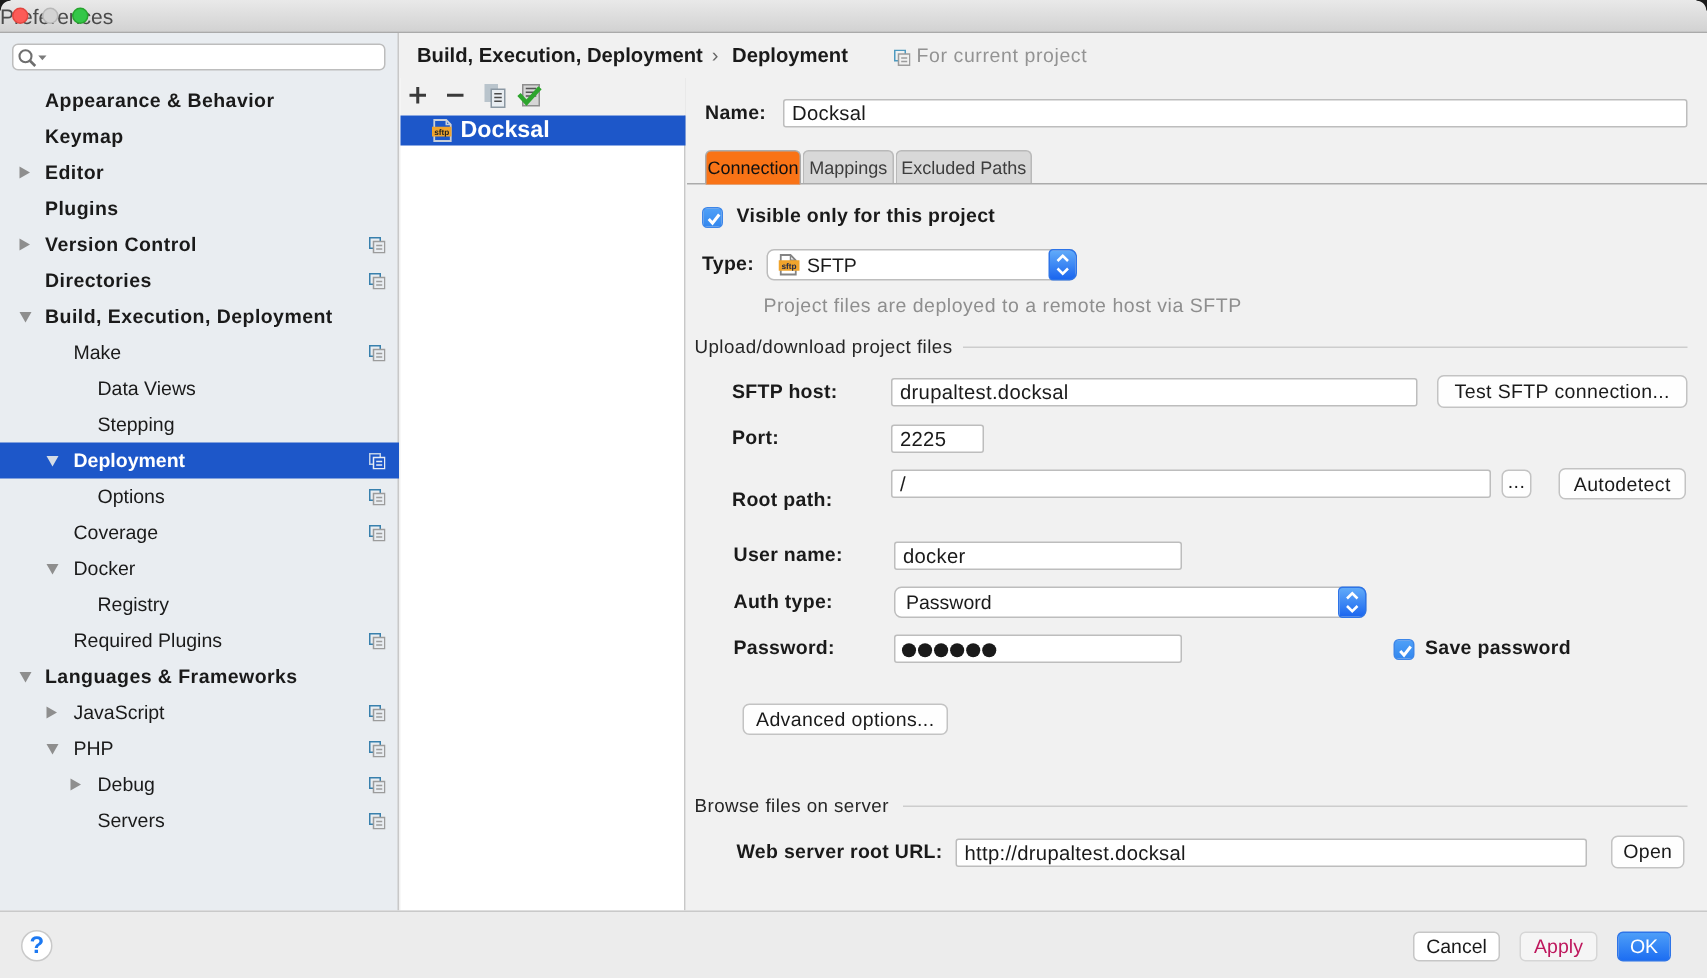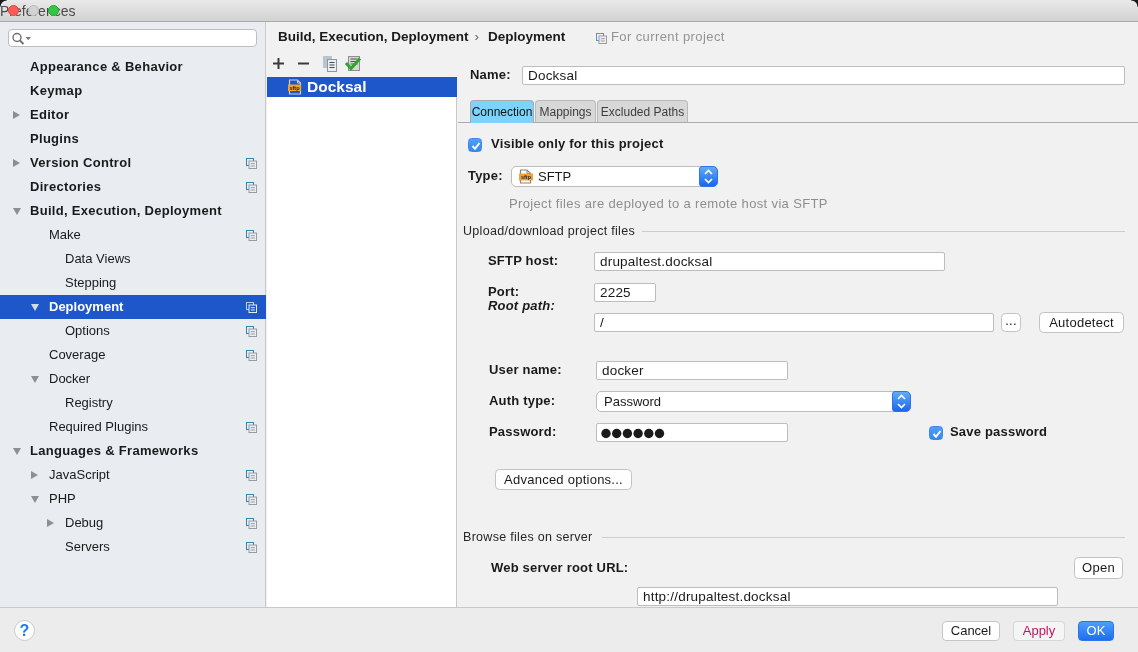--- a/index.html
+++ b/index.html
@@ -49,21 +49,21 @@
 #right { position:absolute; left:458px; top:52px; width:680px; height:555px; background:#F1F1F1; }
 .lbl { position:absolute; font-weight:bold; height:18px; line-height:18px; letter-spacing:0.2px; }
 .field { position:absolute; background:#fff; border:1px solid #BDBDBD; border-radius:2px; line-height:17px; padding:0 5px; color:#1a1a1a; font-size:13.5px; letter-spacing:0.2px; }
 .btn { position:absolute; background:#FEFEFE; border:1px solid #C3C3C3; border-radius:4.5px; text-align:center; color:#1a1a1a; letter-spacing:0.25px; }
 .seclbl { position:absolute; font-size:12.5px; color:#262626; height:16px; line-height:16px; letter-spacing:0.3px; }
 .secline { position:absolute; height:1px; background:#CDCDCD; }
 
 
 #tabline { position:absolute; left:0; top:70px; width:680px; height:1px; background:#ABABAB; z-index:1; }
 .tab { position:absolute; top:48px; height:22px; line-height:22px; text-align:center; font-size:12px; }
-.tab.active { background:#7dd3fc; border:1px solid #ABABAB; border-bottom:none; border-radius:4px 4px 0 0; height:23px; z-index:2; color:#111; }
+.tab.active { background:#f97316; border:1px solid #ABABAB; border-bottom:none; border-radius:4px 4px 0 0; height:23px; z-index:2; color:#111; }
 .tab.inactive { background:#D8D8D8; border:1px solid #B9B9B9; border-bottom:none; border-radius:4px 4px 0 0; color:#3d3d3d; }
 
 
 .cb { position:absolute; width:14px; height:14px; border-radius:3.5px; background:linear-gradient(#4FA0F7,#3388EF); border:1px solid #3D86E8; }
 .cb svg { position:absolute; left:1px; top:1px; }
 
 
 .dd { position:absolute; background:#fff; border:1px solid #BDBDBD; border-radius:5px; }
 .dd .val { position:absolute; left:7px; top:0; height:100%; line-height:19px; }
 .dd .step { position:absolute; right:-1px; top:-1px; width:19px; border-radius:3px 5px 5px 3px; background:linear-gradient(#61ABF9,#1B66EF); border:1px solid #2D74E8; }
@@ -311,25 +311,26 @@
       </svg>
     </div>
   </div>
   <div style="position:absolute; left:51px; top:144px; color:#8E8E8E; letter-spacing:0.35px;">Project files are deployed to a remote host via SFTP</div>
 
   <div class="seclbl" style="left:5px; top:171px;">Upload/download project files</div>
   <div class="secline" stylex="" style="left:184px; top:179px; width:483px;"></div>
 
   <div class="lbl" style="left:30px; top:200px;">SFTP host:</div>
   <div class="field" style="left:136px; top:200px; width:351px; height:19px;">drupaltest.docksal</div>
+  <div class="btn" style="left:500px; top:198px; width:167px; height:22px; line-height:20px;">Test SFTP connection...</div>
 
   <div class="lbl" style="left:30px; top:231px;">Port:</div>
   <div class="field" style="left:136px; top:231px; width:62px; height:19px;">2225</div>
 
-  <div class="lbl" style="left:30px; top:245px;font-style:italic;">Root path:</div>
+  <div class="lbl" style="left:30px; top:272px;">Root path:</div>
   <div class="field" style="left:136px; top:261px; width:400px; height:19px;">/</div>
   <div class="btn" style="left:543px; top:261px; width:20px; height:19px; line-height:14px;">...</div>
   <div class="btn" style="left:581px; top:260px; width:85px; height:21px; line-height:19px;">Autodetect</div>
 
   <div class="lbl" style="left:31px; top:309px;">User name:</div>
   <div class="field" style="left:138px; top:309px; width:192px; height:19px;">docker</div>
 
   <div class="lbl" style="left:31px; top:340px;">Auth type:</div>
   <div class="dd" style="left:138px; top:339px; width:315px; height:21px;">
     <div class="val" style="left:7px;">Password</div>
@@ -360,21 +361,21 @@
       </svg>
     </div>
   <div class="lbl" style="left:492px; top:371px;">Save password</div>
 
   <div class="btn" style="left:37px; top:417px; width:137px; height:21px; line-height:19px;">Advanced options...</div>
 
   <div class="seclbl" style="left:5px; top:477px;">Browse files on server</div>
   <div class="secline" style="left:144px; top:485px; width:523px;"></div>
 
   <div class="lbl" style="left:33px; top:507px;">Web server root URL:</div>
-  <div class="field" style="left:179px; top:507px; width:421px; height:19px;margin-top:28px;">http://drupaltest.docksal</div>
+  <div class="field" style="left:179px; top:507px; width:421px; height:19px;">http://drupaltest.docksal</div>
   <div class="btn" style="left:616px; top:505px; width:49px; height:22px; line-height:20px;">Open</div>
 </div>
 
 <div id="footer">
   <div id="help">?</div>
   <div class="fbtn" id="btn-cancel">Cancel</div>
   <div class="fbtn" id="btn-apply">Apply</div>
   <div class="fbtn" id="btn-ok">OK</div>
 </div>
 

